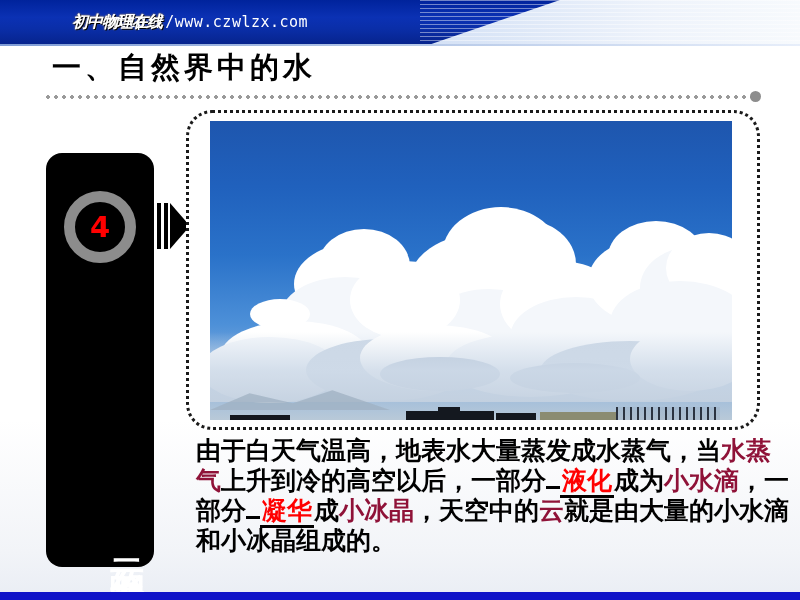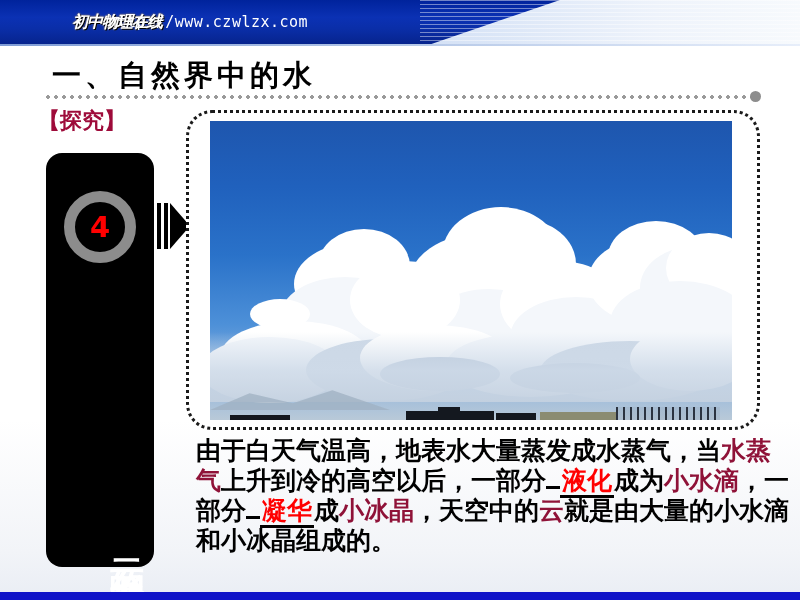--- a/index.html
+++ b/index.html
@@ -91,21 +91,21 @@
   #footer-bar {
     position: absolute;
     left: 0; bottom: 0;
     width: 800px; height: 8px;
     background: #1014c8;
   }
 
   
   #page-title {
     position: absolute;
-    left: 52px; top: 56px;
+    left: 52px; top: 48px;
     font-family: Liberation Serif, serif;
     font-size: 29px;
     font-weight: bold;
     color: #000000;
     letter-spacing: 4px;
     white-space: nowrap;
   }
   #title-divider {
     position: absolute;
     left: 44px; top: 95px;
@@ -308,21 +308,20 @@
     <div id="header-stripes"></div>
     <div id="site-logo">初中物理在线</div>
     <div id="site-url">http://www.czwlzx.com</div>
   </div>
   <div id="header-bottomline"></div>
 
   <div id="page-title">一、自然界中的水</div>
   <div id="title-divider"></div>
   <div id="title-divider-dot"></div>
 
-  <div id="inquiry-label">【探究】</div>
 
   <div id="left-panel">
     <div id="step-badge">
       <span id="step-number">4</span>
     </div>
     <div id="panel-vertical-wrap">
       <div id="panel-vertical-title">云的形成</div>
     </div>
   </div>
 

